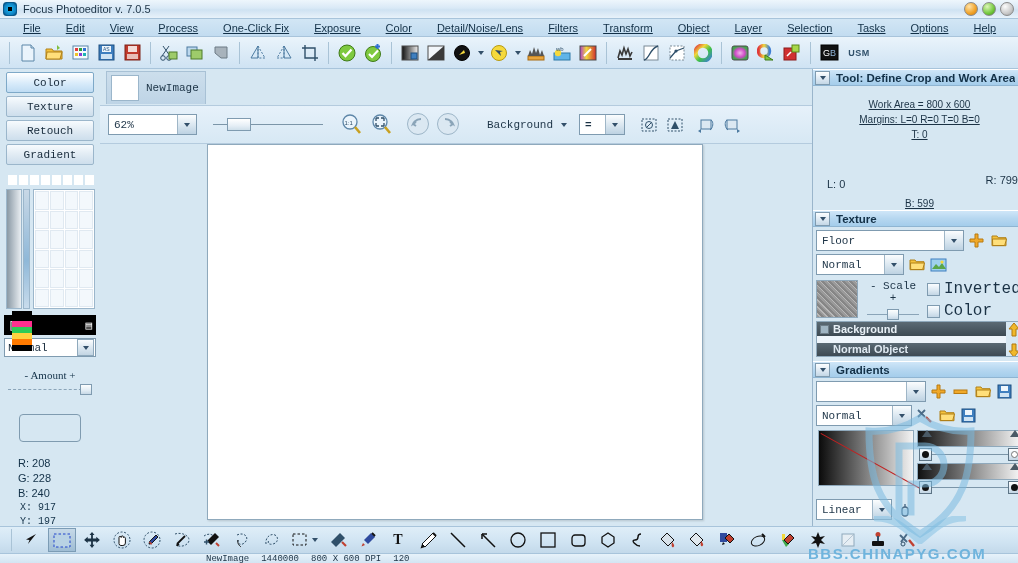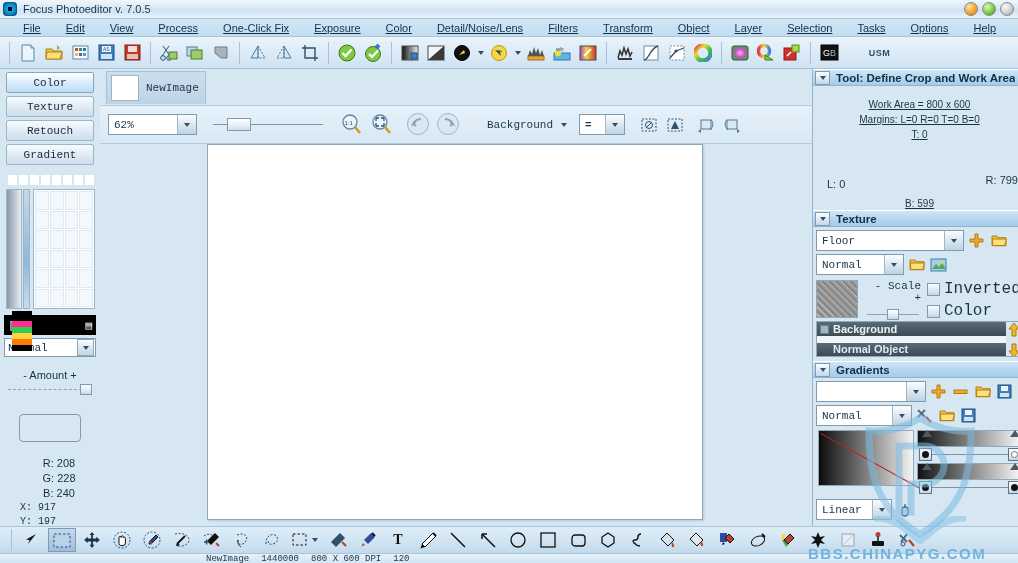--- a/index.html
+++ b/index.html
@@ -119,40 +119,40 @@
     font-family: "Liberation Mono", monospace; font-size: 11px; color: #16293a; padding-left: 3px;
   }
   .sel-btn {
     width: 17px; height: 17px; margin: 0 1px 0 0;
     background: linear-gradient(to bottom, #fbfdfe, #dce8f1 50%, #c3d5e3);
     border: 1px solid #8fa9bc;
     display: flex; align-items: center; justify-content: center;
   }
   .amount-lbl {
     text-align: center; margin-top: 12px; font-size: 11px; color: #123047;
-    font-family: Liberation Sans, sans-serif;
+    font-family: Liberation Serif, serif;
   }
   .amount-slider {
     position: relative; margin: 3px 8px 0 8px; height: 12px;
   }
   .amount-slider .track {
     position: absolute; left: 0; right: 0; top: 5px; height: 2px;
     border-top: 1px dashed #8aa4b8;
   }
   .amount-slider .knob {
     position: absolute; right: 0; top: 0; width: 12px; height: 11px;
     background: linear-gradient(to bottom, #fdfefe, #e1ecf4 60%, #c7d8e6);
     border: 1px solid #7f9bb0;
   }
   .big-swatch {
     margin: 18px auto 0 auto; width: 62px; height: 28px;
     background: #d6e7f2; border: 1px solid #7f9bb0; border-radius: 4px;
   }
   .rgb-lines { margin: 14px 0 0 18px; color: #123047; }
-  .rgb-lines div { font-size: 11px; line-height: 15px; font-family: "Liberation Sans", sans-serif; text-align: center; }
+  .rgb-lines div { font-size: 11px; line-height: 15px; font-family: "Liberation Sans", sans-serif; }
   .xy-lines { margin: 0 0 0 20px; color: #123047; }
   .xy-lines div { font-size: 10px; line-height: 14px; font-family: "Liberation Mono", monospace; }
 
   
   .tabstrip {
     position: absolute; left: 100px; top: 69px; width: 712px; height: 37px;
     background: #d6e7f2; border-bottom: 1px solid #b4cbde;
   }
   .doc-tab {
     position: absolute; left: 6px; top: 2px; width: 100px; height: 33px;
@@ -609,21 +609,21 @@
     <div class="tb-sep"></div>
 
     <div class="tb-btn">
       <svg width="19" height="17" viewBox="0 0 19 17">
           <rect x="1" y="1" width="17" height="15" fill="#111" stroke="#000"></rect>
           <text x="3" y="12" font-size="9" fill="#fff" font-family="Liberation Sans">G</text>
           <text x="10" y="12" font-size="9" fill="#8fb4d8" font-family="Liberation Sans">B</text>
         </svg>
     </div>
     <div class="tb-btn" style="width:32px">
-      <span style="font-size:9px;font-weight:bold;color:#30506a;letter-spacing:.5px;font-family:'Liberation Sans',sans-serif;padding-left:41px;">USM</span>
+      <span style="font-size:9px;font-weight:bold;color:#30506a;letter-spacing:.5px;font-family:'Liberation Sans',sans-serif;">USM</span>
     </div>
   </div>
 
   <div class="leftpanel">
     <div class="lp-tab active"><span>Color</span></div>
     <div class="lp-tab"><span>Texture</span></div>
     <div class="lp-tab"><span>Retouch</span></div>
     <div class="lp-tab"><span>Gradient</span></div>
 
     <div class="swatch-row">
@@ -854,21 +854,21 @@
           <svg width="17" height="15" viewBox="0 0 17 15">
               <rect x="1" y="2" width="15" height="12" fill="#9fd0ee" stroke="#3f7fbf"></rect>
               <path d="M2 12 l4 -5 l3 3 l3 -4 l4 6 z" fill="#5aa64a"></path>
               <circle cx="12" cy="5" r="1.6" fill="#f5d93c"></circle>
             </svg>
         </span>
       </div>
       <div class="tex-row" style="padding-top:5px;align-items:flex-start">
         <div class="tex-preview"></div>
         <div style="margin-left:7px;width:56px">
-          <div class="scale-lbl" style="text-align:right">- Scale +</div>
+          <div class="scale-lbl" style="text-align:center">- Scale +</div>
           <div class="amount-slider" style="margin:5px 2px 0 2px">
             <div class="track" style="border-top:1px solid #8aa4b8"></div>
             <div class="knob" style="left:20px;right:auto"></div>
           </div>
         </div>
         <div style="margin-left:6px">
           <div style="display:flex;align-items:center;margin-bottom:4px">
             <span class="chk"></span>
             <span class="chk-lbl">Inverted</span>
           </div>

